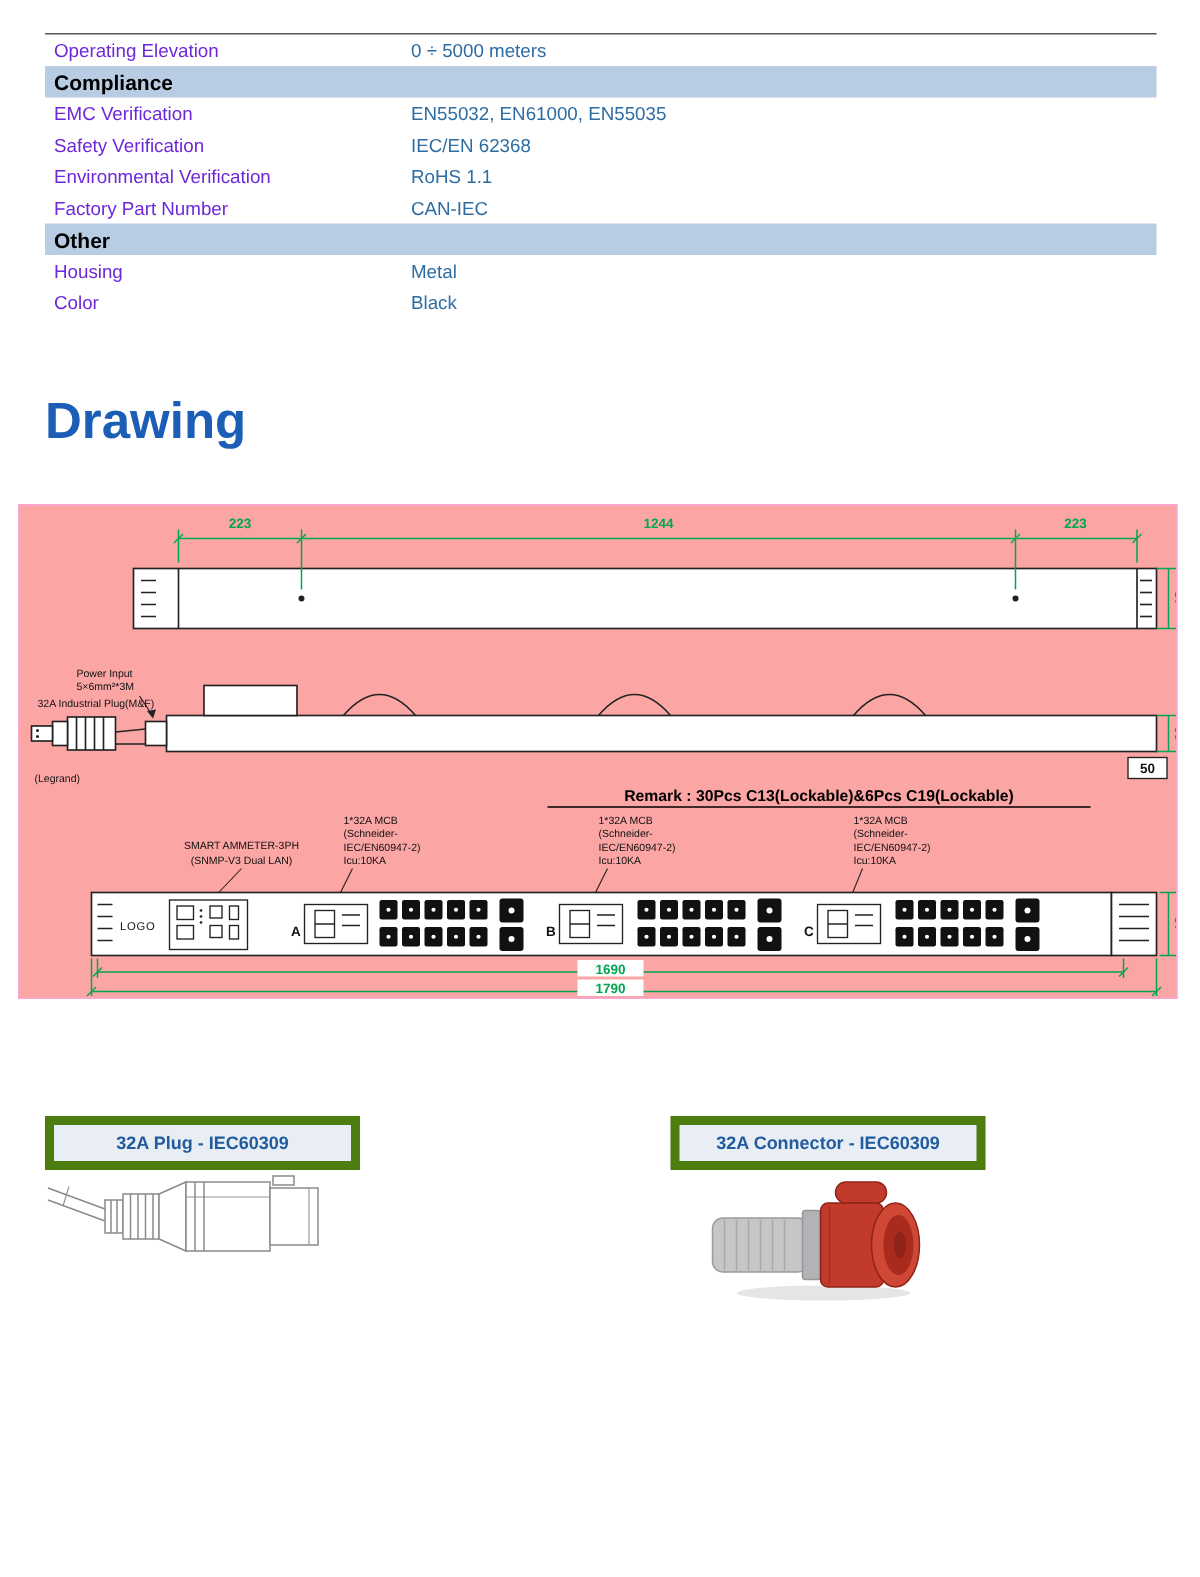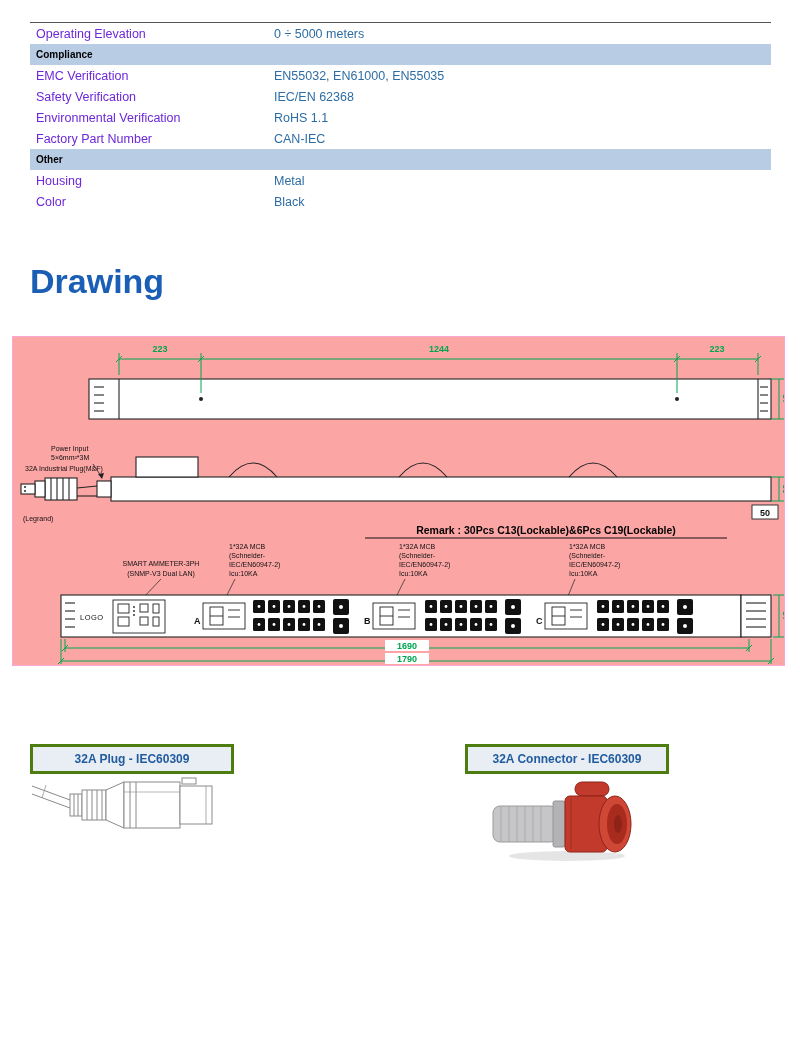--- a/index.html
+++ b/index.html
@@ -6,33 +6,33 @@
   body{
     width:800px;height:1051px;position:relative;background:#ffffff;
     font-family:"Liberation Sans", sans-serif;color:#000;overflow:hidden;
   }
   
   .spec-table{position:absolute;top:22px;left:30px;width:741px;border-top:1.5px solid #555;}
   .spec-row{display:flex;align-items:center;height:21px;font-size:12.5px;}
   .spec-label{width:238px;padding-left:6px;color:#6d28d9;}
   .spec-value{color:#2e6da4;}
   .spec-section{display:flex;align-items:center;height:21px;background:#b8cce4;
-    font-weight:bold;font-size:10px;padding-left:6px;}
+    font-weight:bold;font-size:14px;padding-left:6px;}
   
   .drawing-heading{position:absolute;top:262px;left:30px;font-size:34px;font-weight:bold;color:#1b5eb5;}
   
   .drawing-box{position:absolute;top:336px;left:12px;width:773px;height:330px;
     border:1px solid #f9a8d4;background:#fca5a5;box-sizing:border-box;}
   .drawing-box svg{display:block;}
   
   .img-group{position:absolute;top:744px;width:200px;}
   .img-group.plug{left:30px;}
-  .img-group.connector{left:465px;}
+  .img-group.connector{left:447px;}
   .img-title{width:198px;height:24px;line-height:24px;text-align:center;
-    background:#e9edf4;border:3px solid #4d7c0f;color:#215c9e;font-weight:bold;font-size:12px;}
+    background:#e9edf4;border:6px solid #4d7c0f;color:#215c9e;font-weight:bold;font-size:12px;}
   .img-frame{margin-top:2px;}
   svg text{stroke:none;}
 </style>
 </head>
 <body>
 
 <div class="spec-table">
   <div class="spec-row">
     <div class="spec-label">Operating Elevation</div>
     <div class="spec-value">0 ÷ 5000 meters</div>

